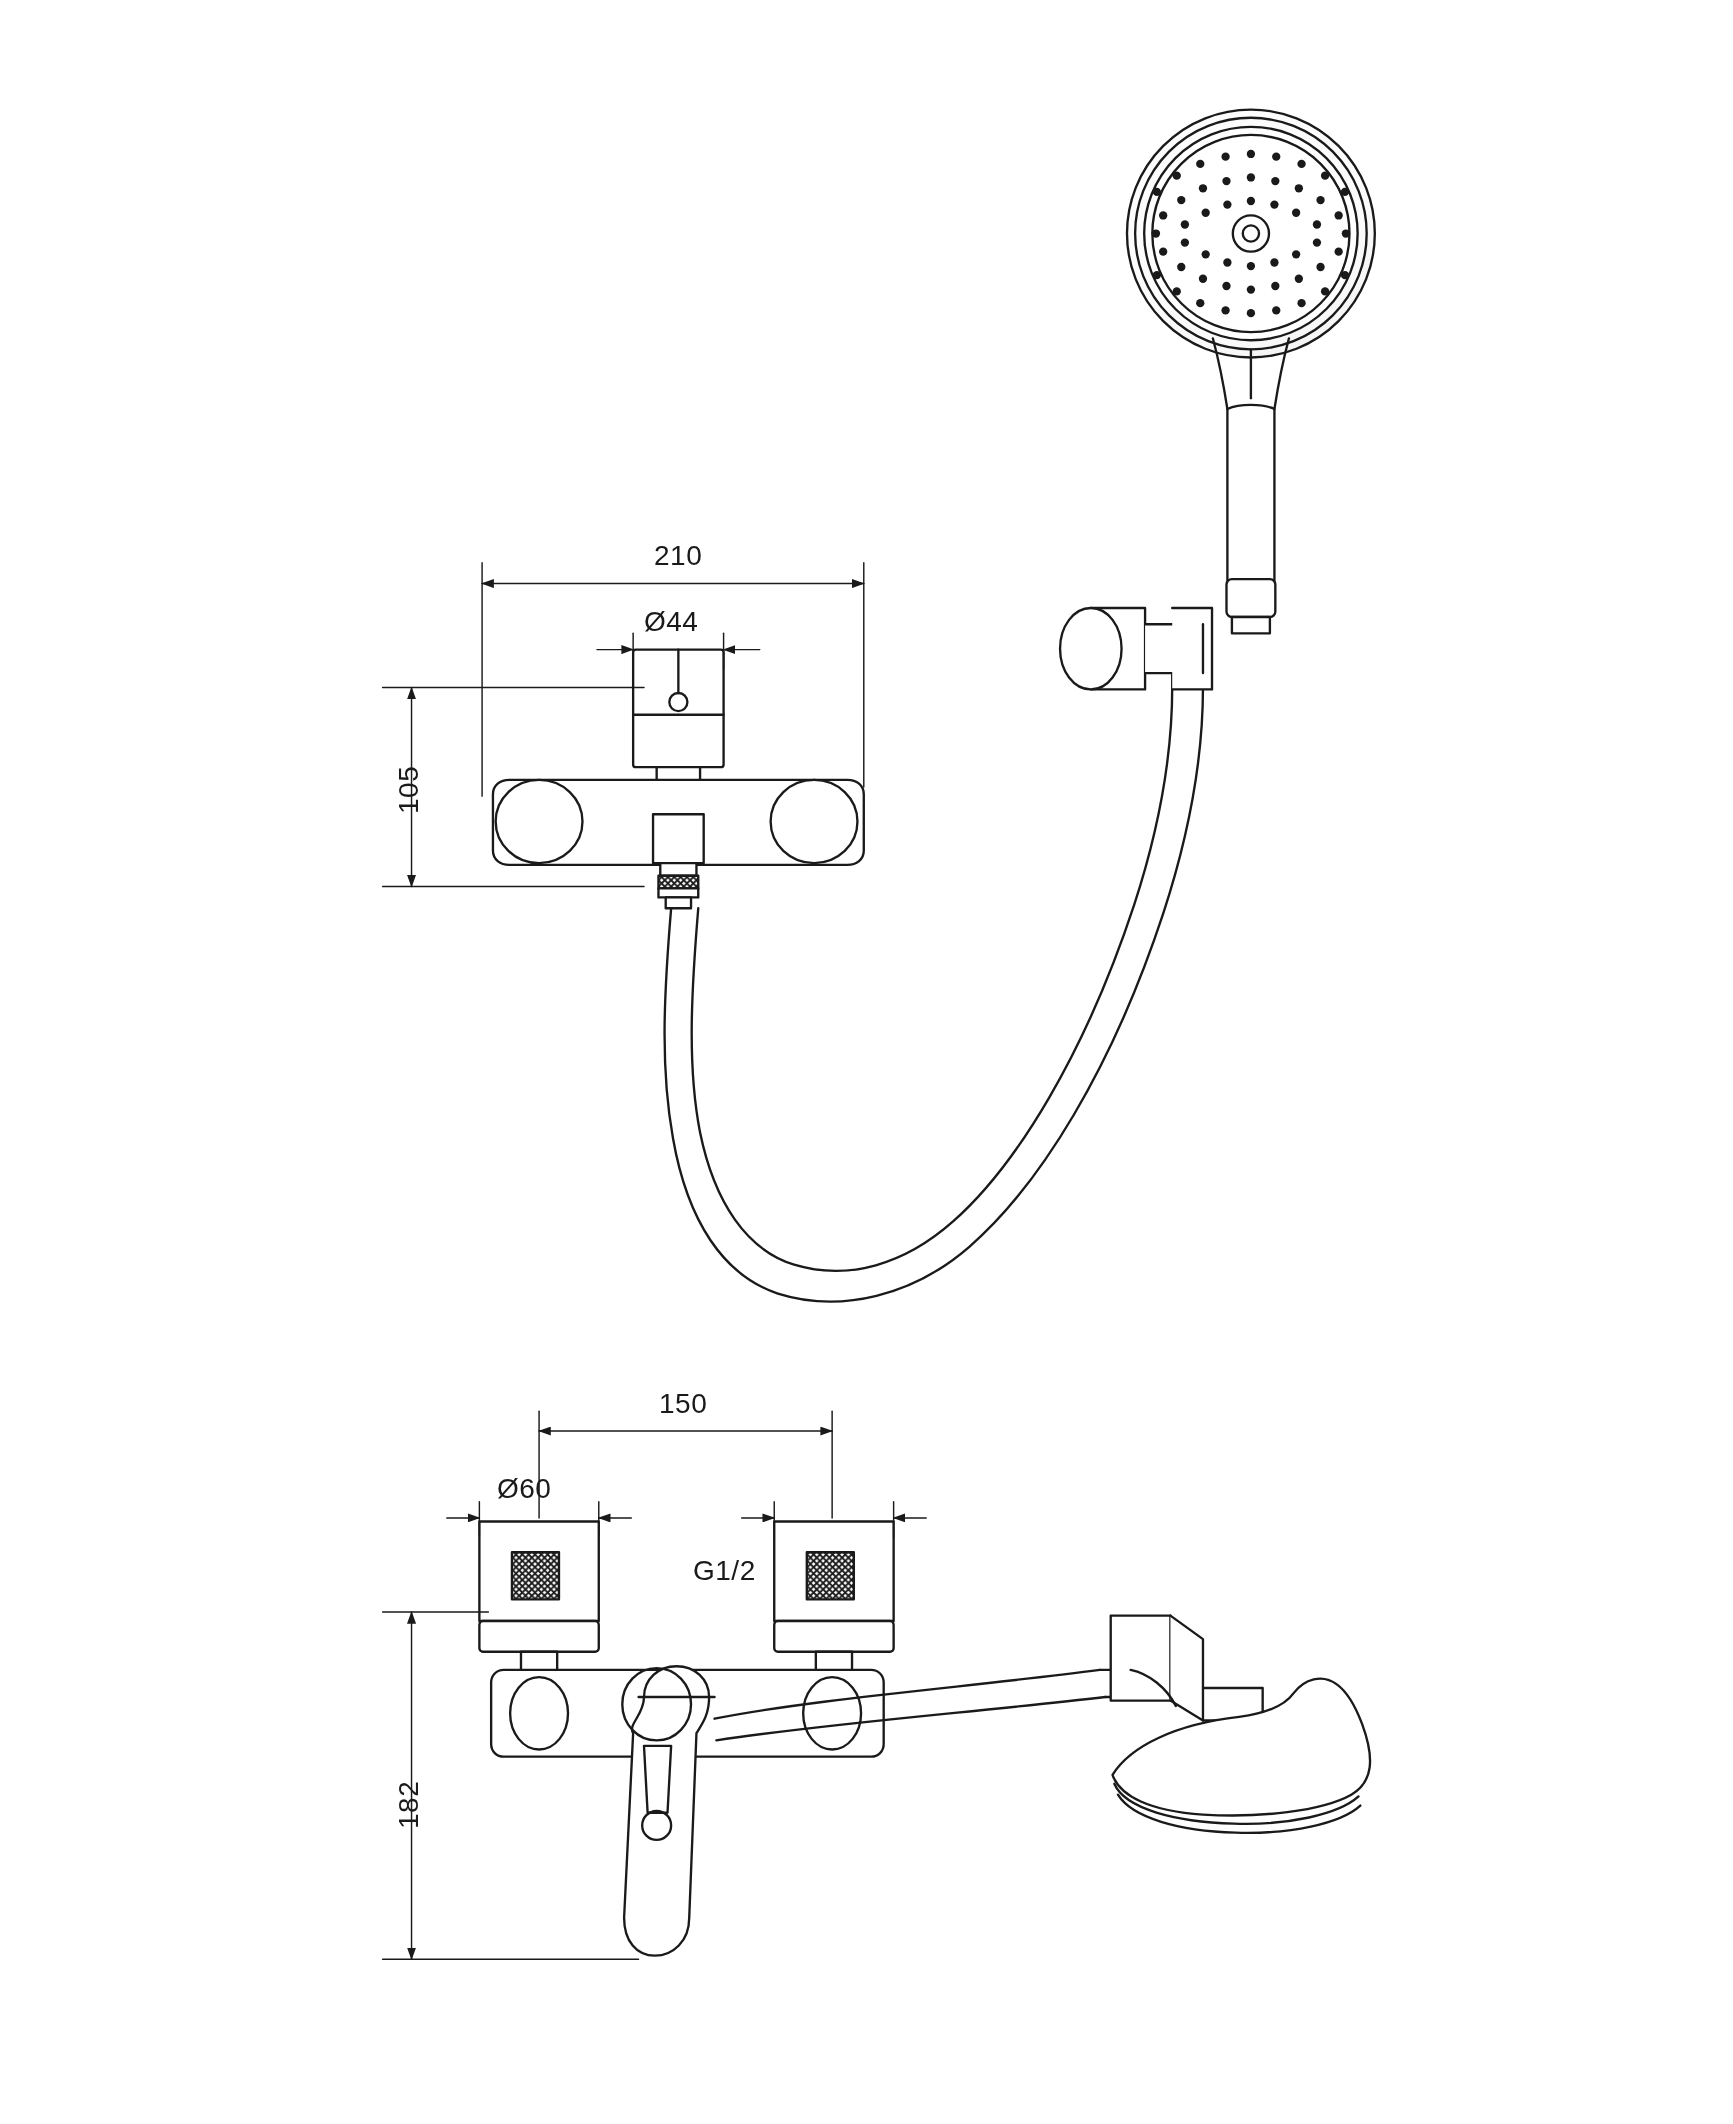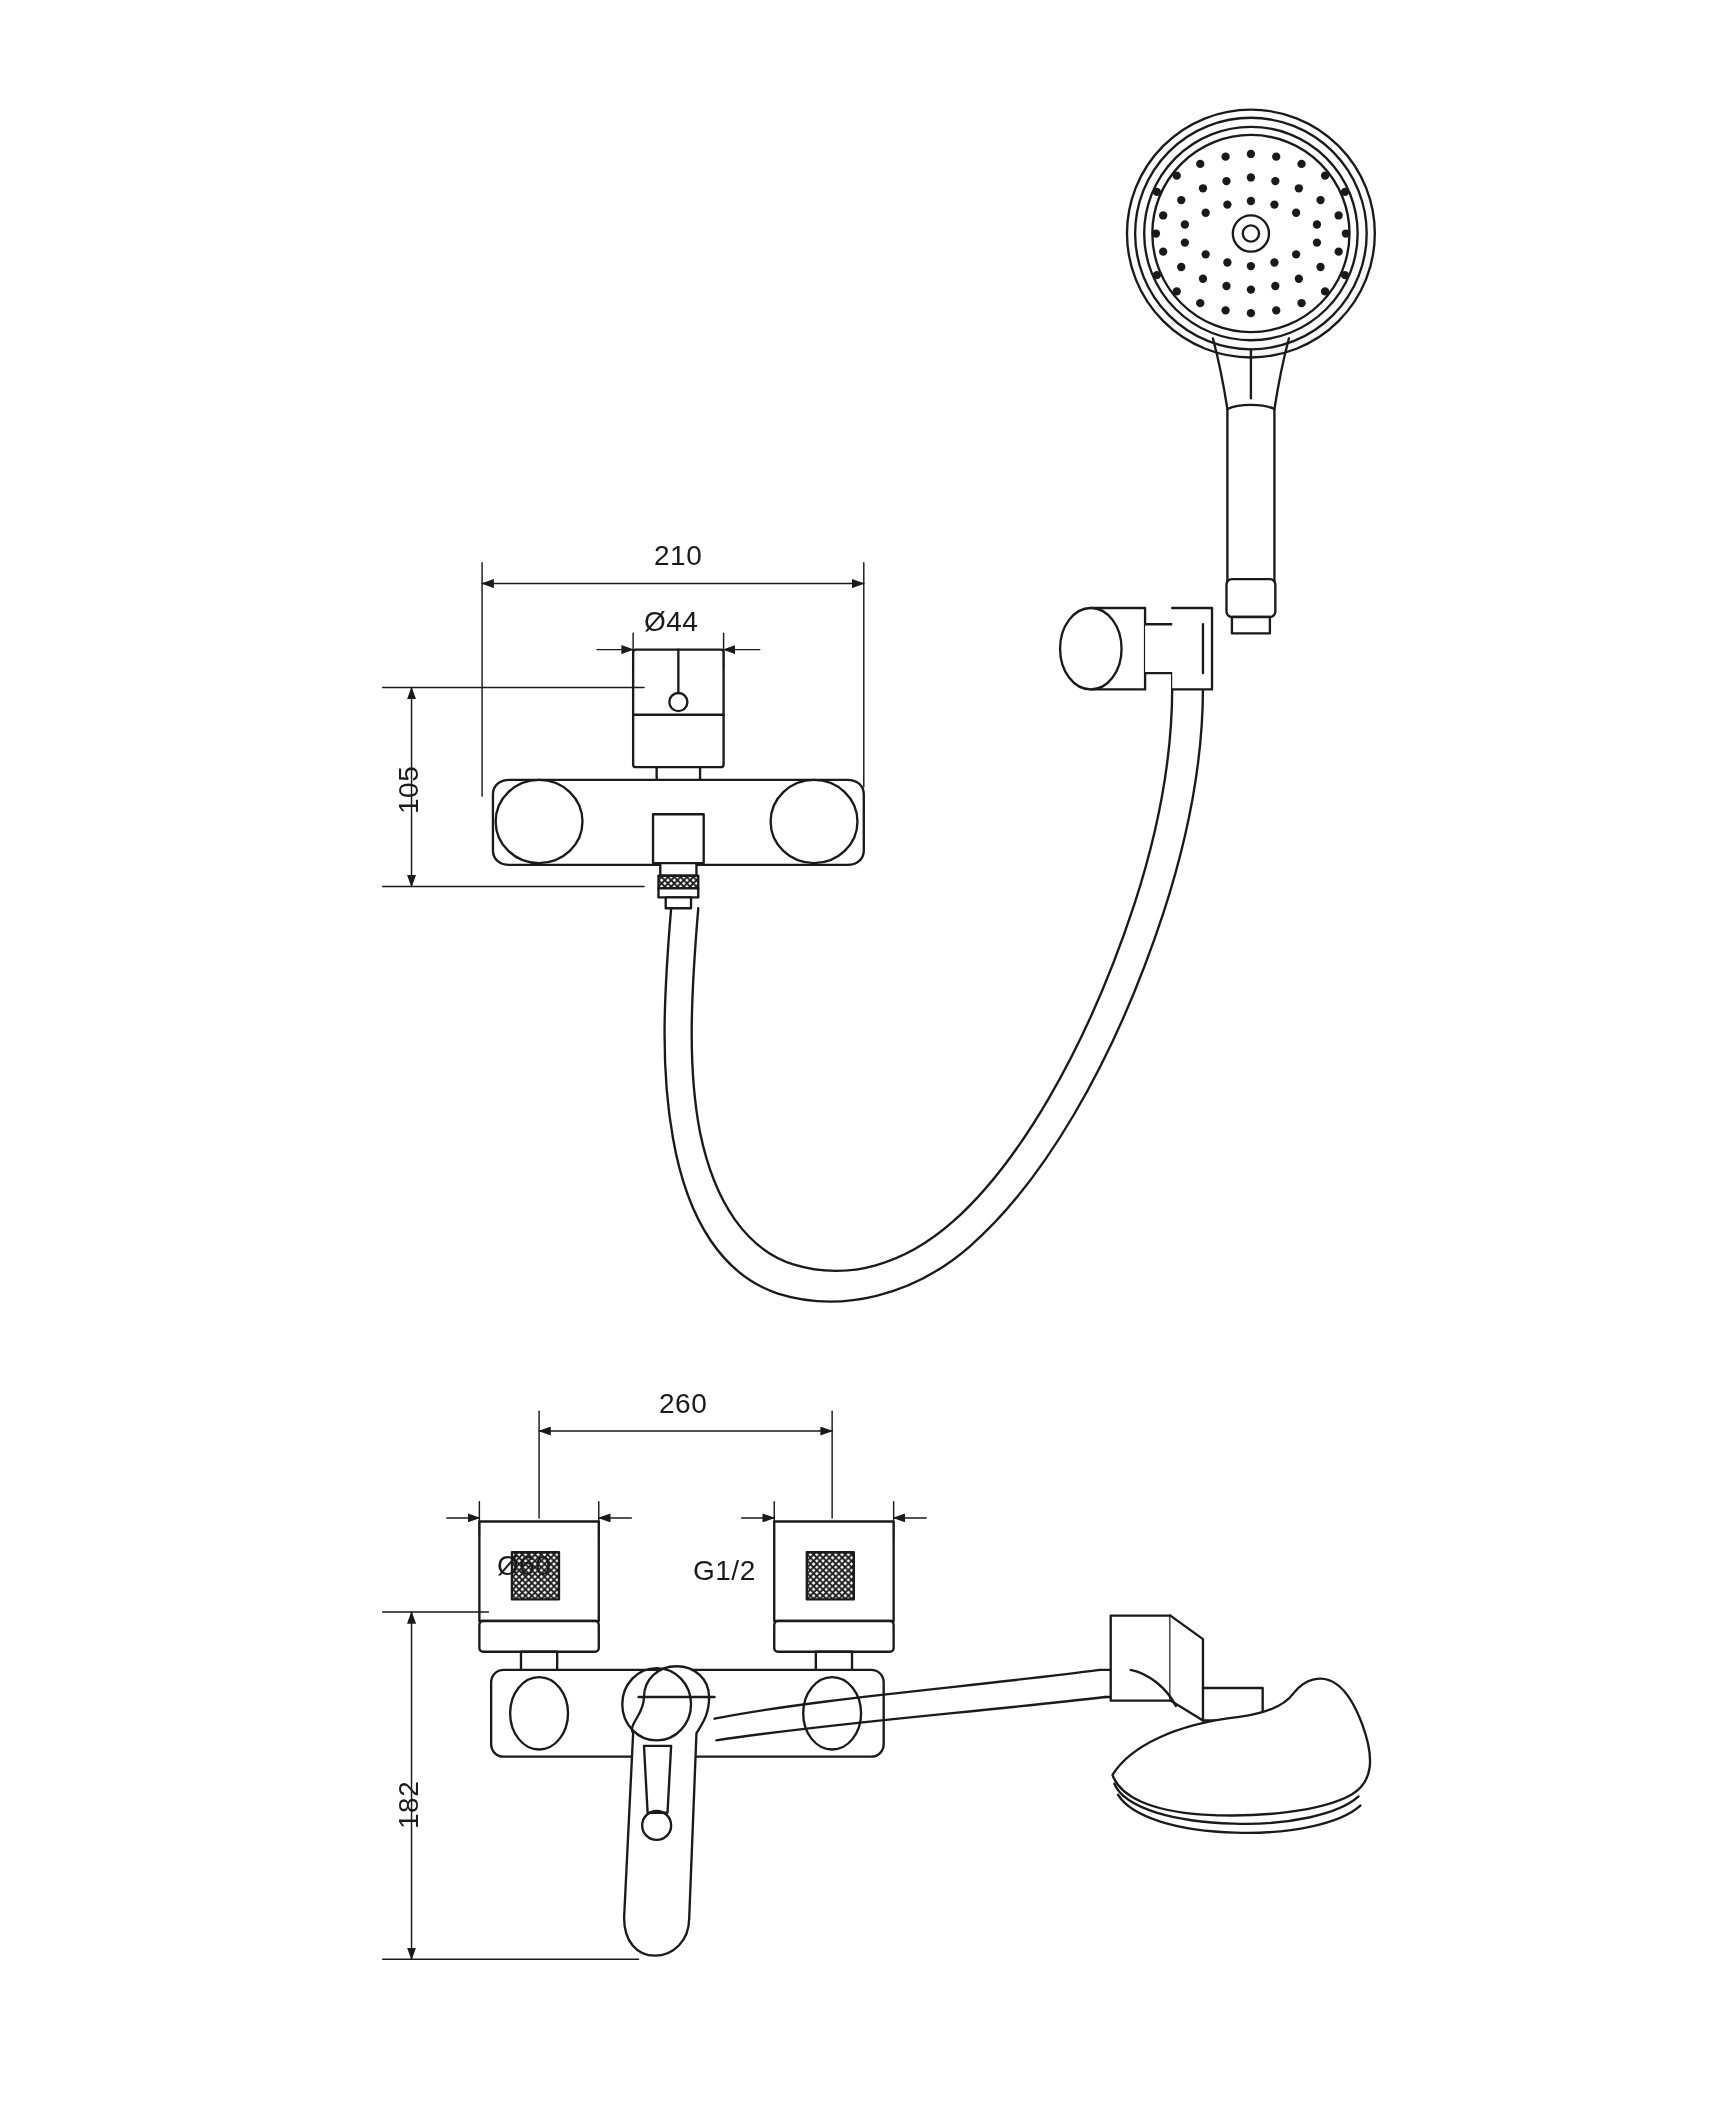--- a/index.html
+++ b/index.html
@@ -264,22 +264,22 @@
 
     </g>
   </svg>
 
   <div class="dim-label" style="left:654px; top:540px;">210</div>
 
   <div class="dim-label" style="left:644px; top:606px;text-align:right;">Ø44</div>
 
   <div class="dim-label vertical" style="left:393px; top:814px;">105</div>
 
-  <div class="dim-label" style="left:659px; top:1388px;">260</div>
-
-  <div class="dim-label" style="left:497px; top:1550px;">Ø60</div>
+  <div class="dim-label" style="left:659px; top:1388px;">150</div>
+
+  <div class="dim-label" style="left:497px; top:1473px;">Ø60</div>
 
   <div class="dim-label" style="left:693px; top:1555px;">G1/2</div>
 
   <div class="dim-label vertical" style="left:393px; top:1829px;">182</div>
 
 </div>
 
 
 </body></html>

